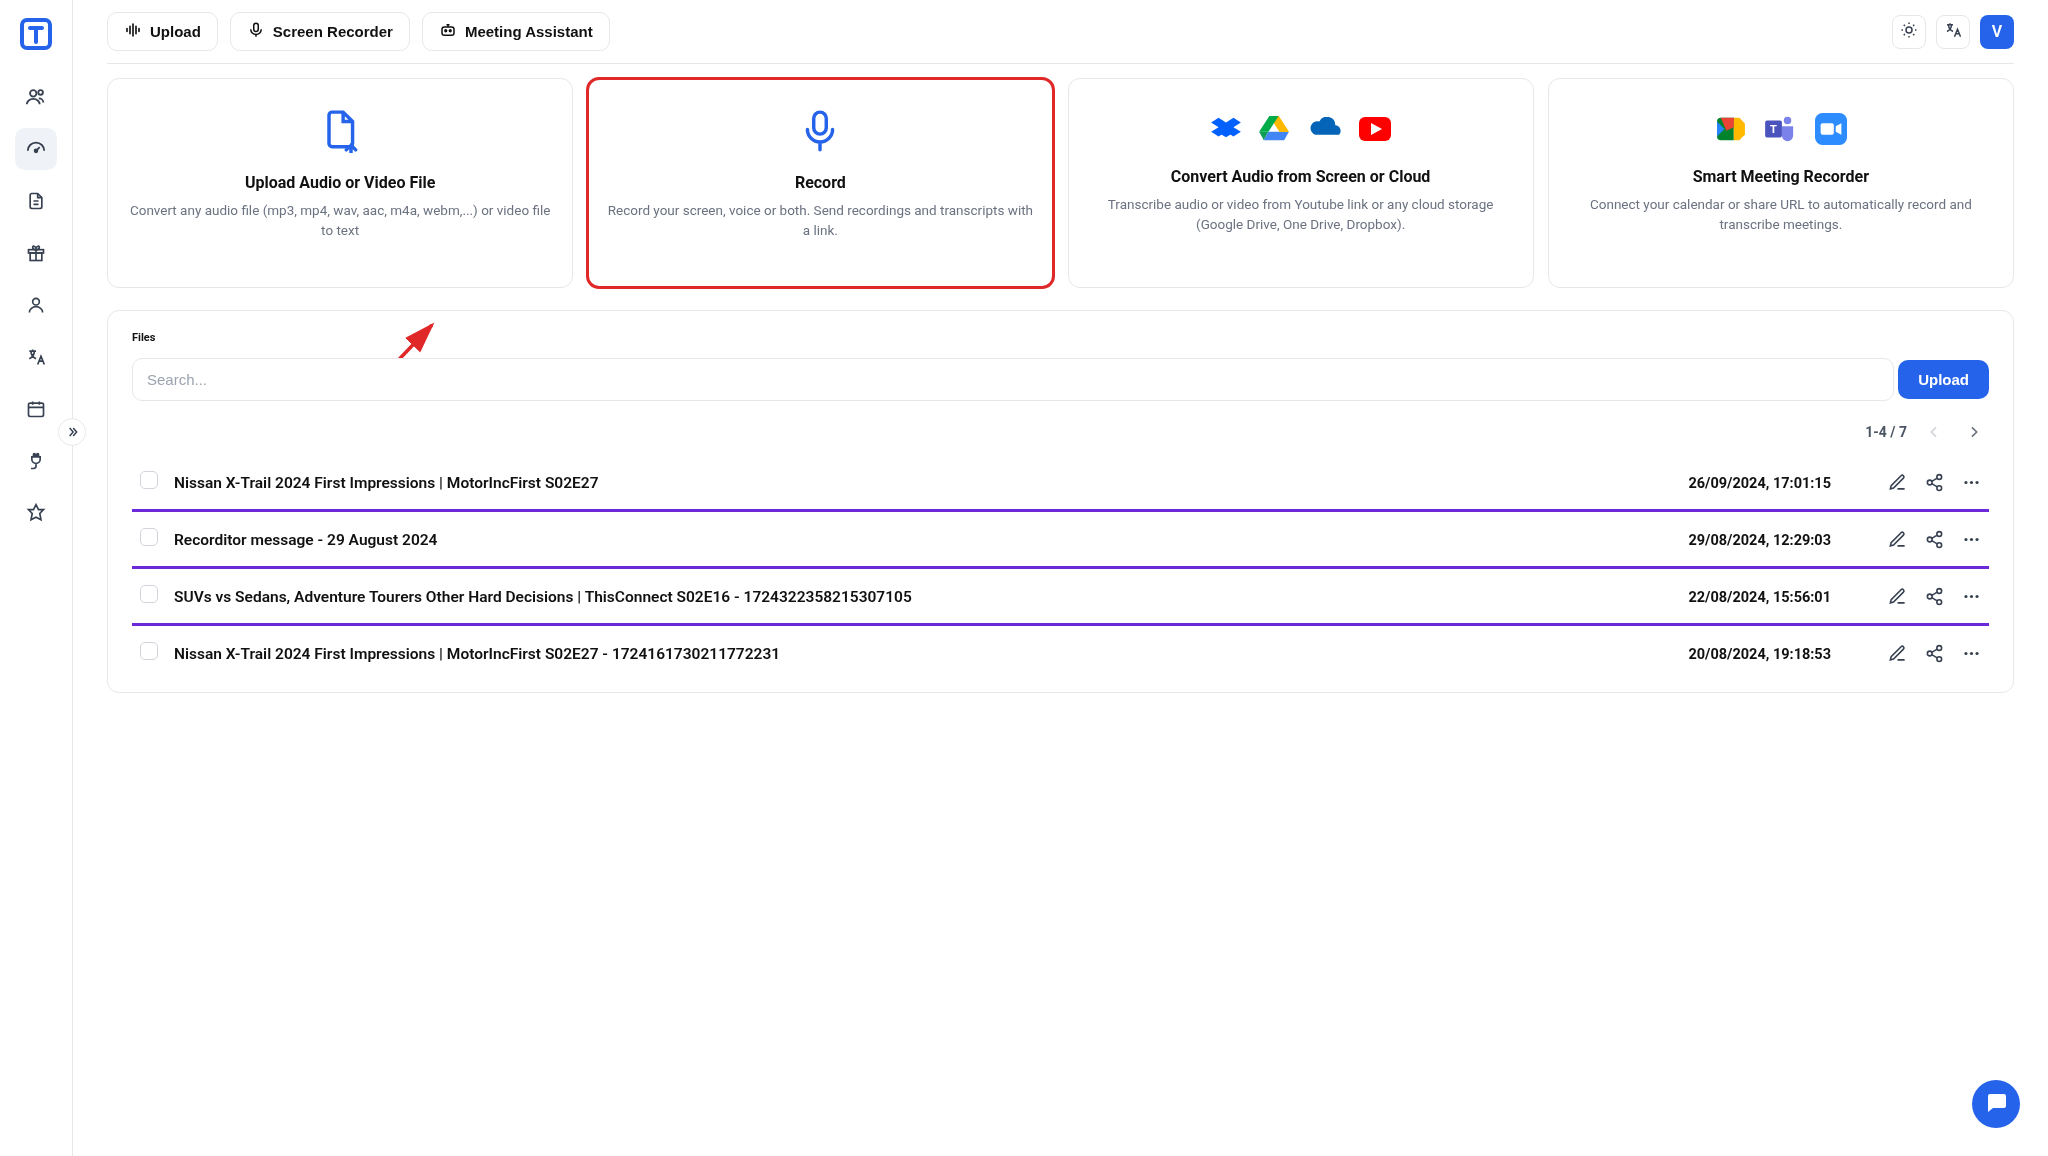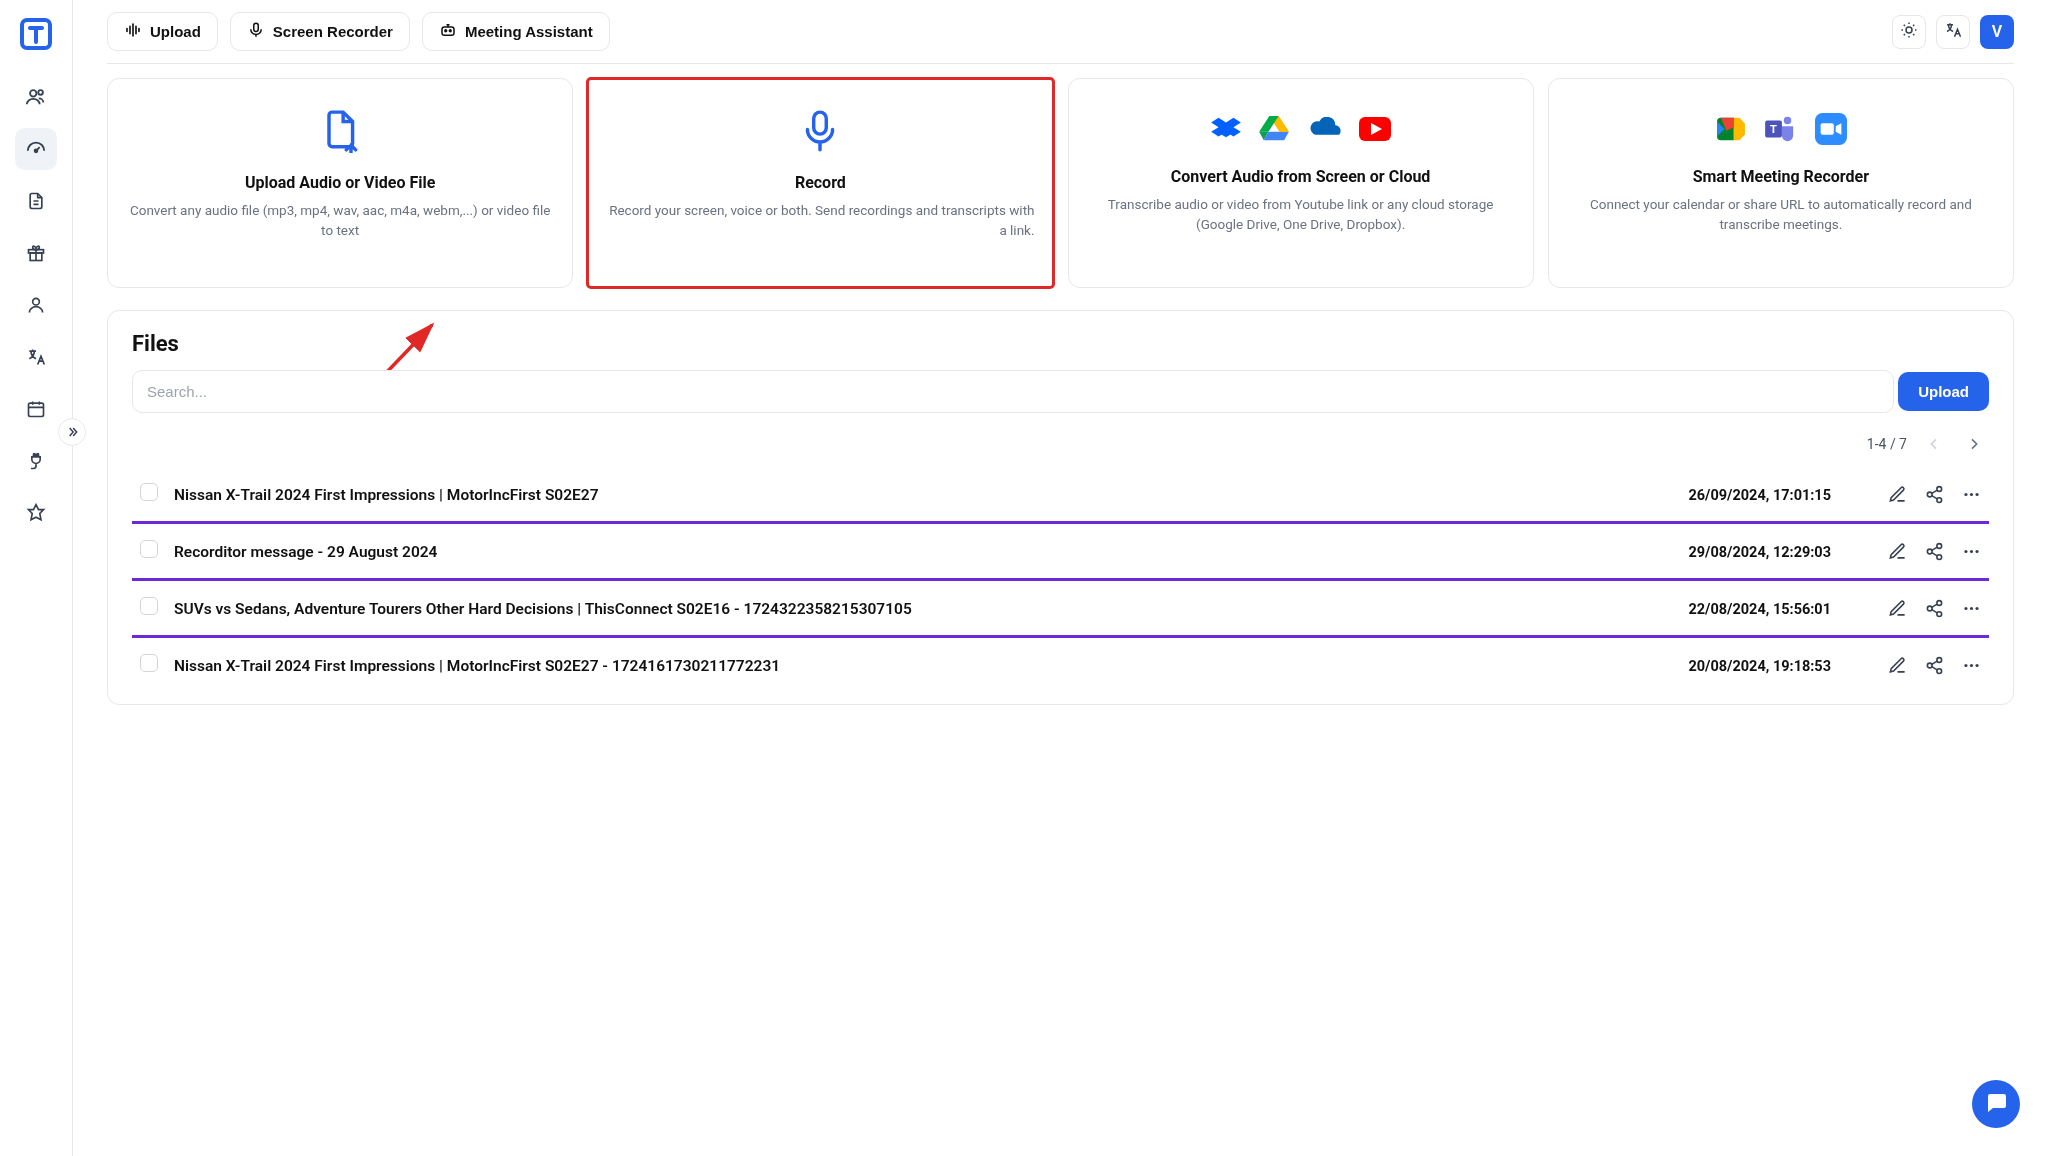--- a/index.html
+++ b/index.html
@@ -98,40 +98,39 @@
     min-height: 210px;
     cursor: pointer;
     display: flex;
     flex-direction: column;
     align-items: center;
     position: relative;
   }
   .card.highlight {
     outline: 3px solid #e02828;
     outline-offset: -2px;
-    border-radius: 4px;
-    text-align: right;
+    border-radius: 12px;
   }
   .card-icon { height: 56px; display: flex; align-items: center; justify-content: center; margin-bottom: 8px; }
   .card-icons-row { display: flex; gap: 18px; align-items: center; justify-content: center; height: 56px; margin-bottom: 2px; }
   .card h3 { font-size: 16px; font-weight: 700; margin: 6px 0 8px 0; color: #111; }
   .card p { font-size: 13.5px; color: #6b7280; line-height: 1.5; }
   .arrow-annot {
     position: absolute;
     top: 235px; left: 250px;
     pointer-events: none;
   }
   .files-panel {
     border: 1px solid #e5e7eb;
     border-radius: 12px;
     margin-top: 22px;
     padding: 20px 24px 12px 24px;
     position: relative;
   }
-  .files-title { font-size: 22px; font-weight: 700; margin-bottom: 14px; }
+  .files-title { font-size: 11px; font-weight: 700; margin-bottom: 14px; }
   .search-row { display: flex; gap: 4px; align-items: center; margin-bottom: 10px; }
   .search-input {
     flex: 1;
     border: 1px solid #e5e7eb;
     border-radius: 10px;
     padding: 12px 14px;
     font-size: 15px;
     color: #111;
     outline: none;
   }
@@ -144,20 +143,21 @@
     padding: 11px 20px;
     font-size: 15px;
     font-weight: 600;
     cursor: pointer;
   }
   .pager {
     display: flex; justify-content: flex-end; align-items: center;
     gap: 14px;
     font-size: 14px; color: #4b5563;
     padding: 8px 2px 10px 0;
+    font-weight: bold;
   }
   .pager-btn {
     width: 26px; height: 26px;
     display: flex; align-items: center; justify-content: center;
     cursor: pointer; color: #6b7280;
   }
   .pager-btn.disabled { color: #d1d5db; cursor: default; }
   table.file-table { width: 100%; border-collapse: collapse; }
   .file-row td {
     padding: 16px 8px;

